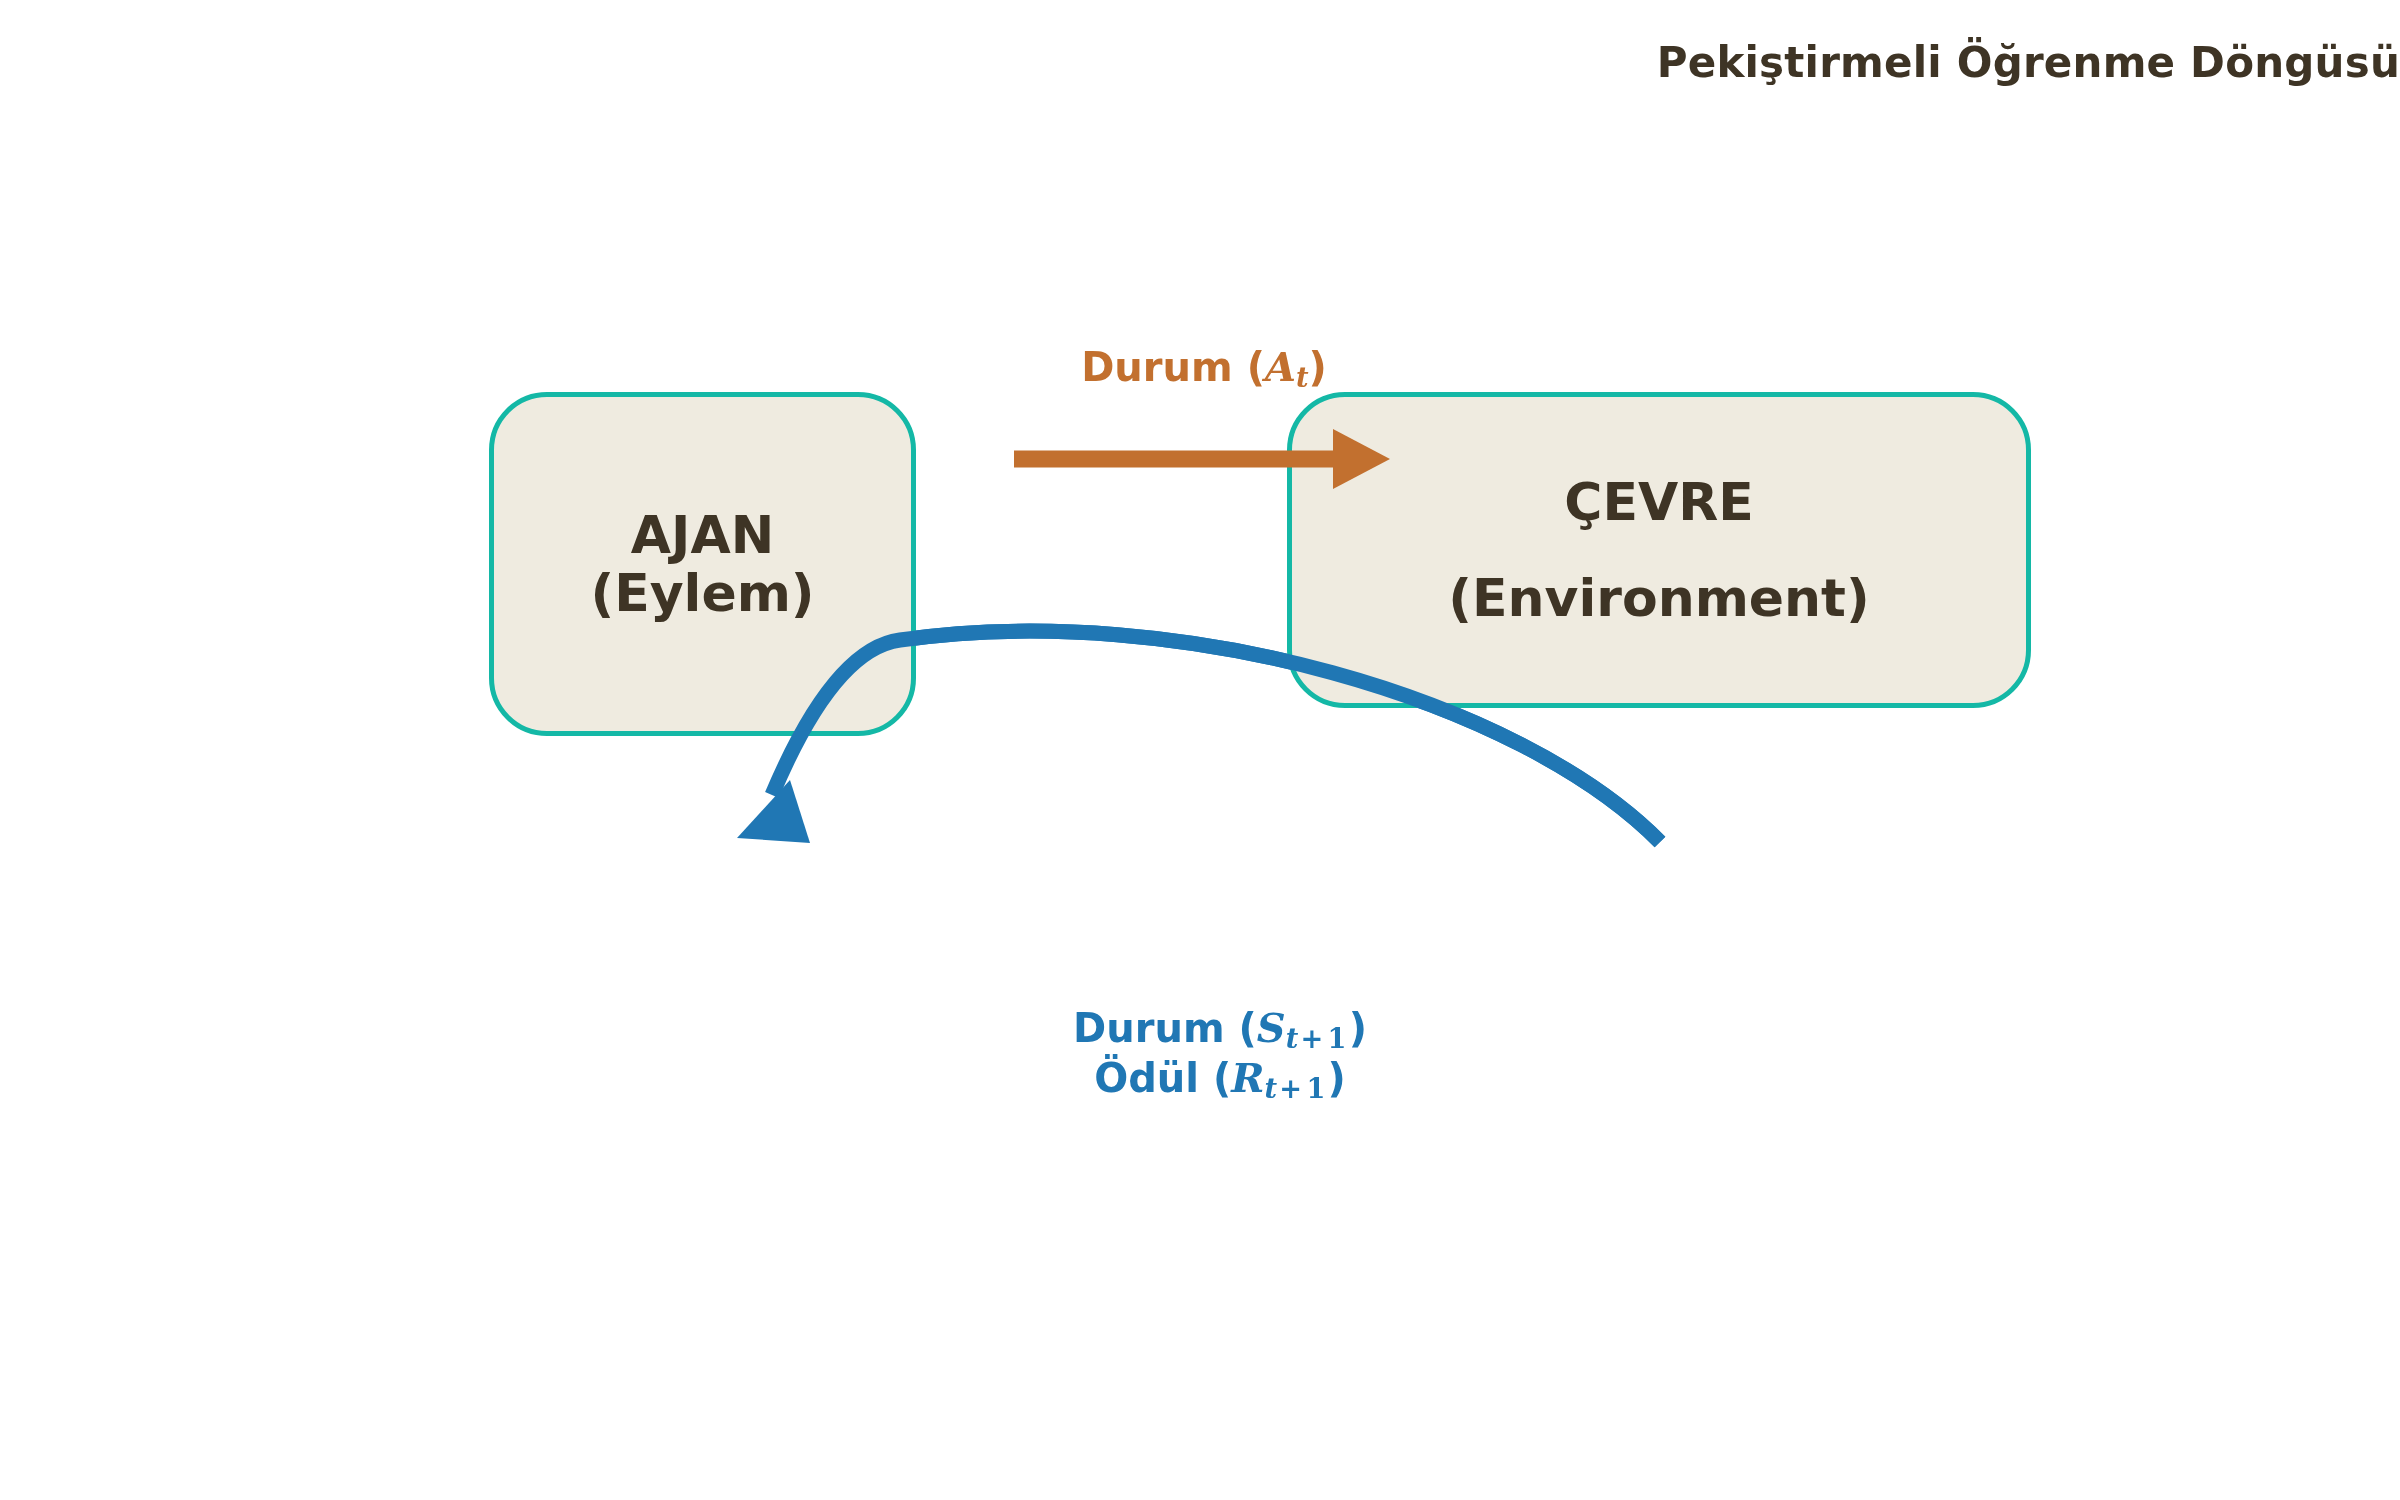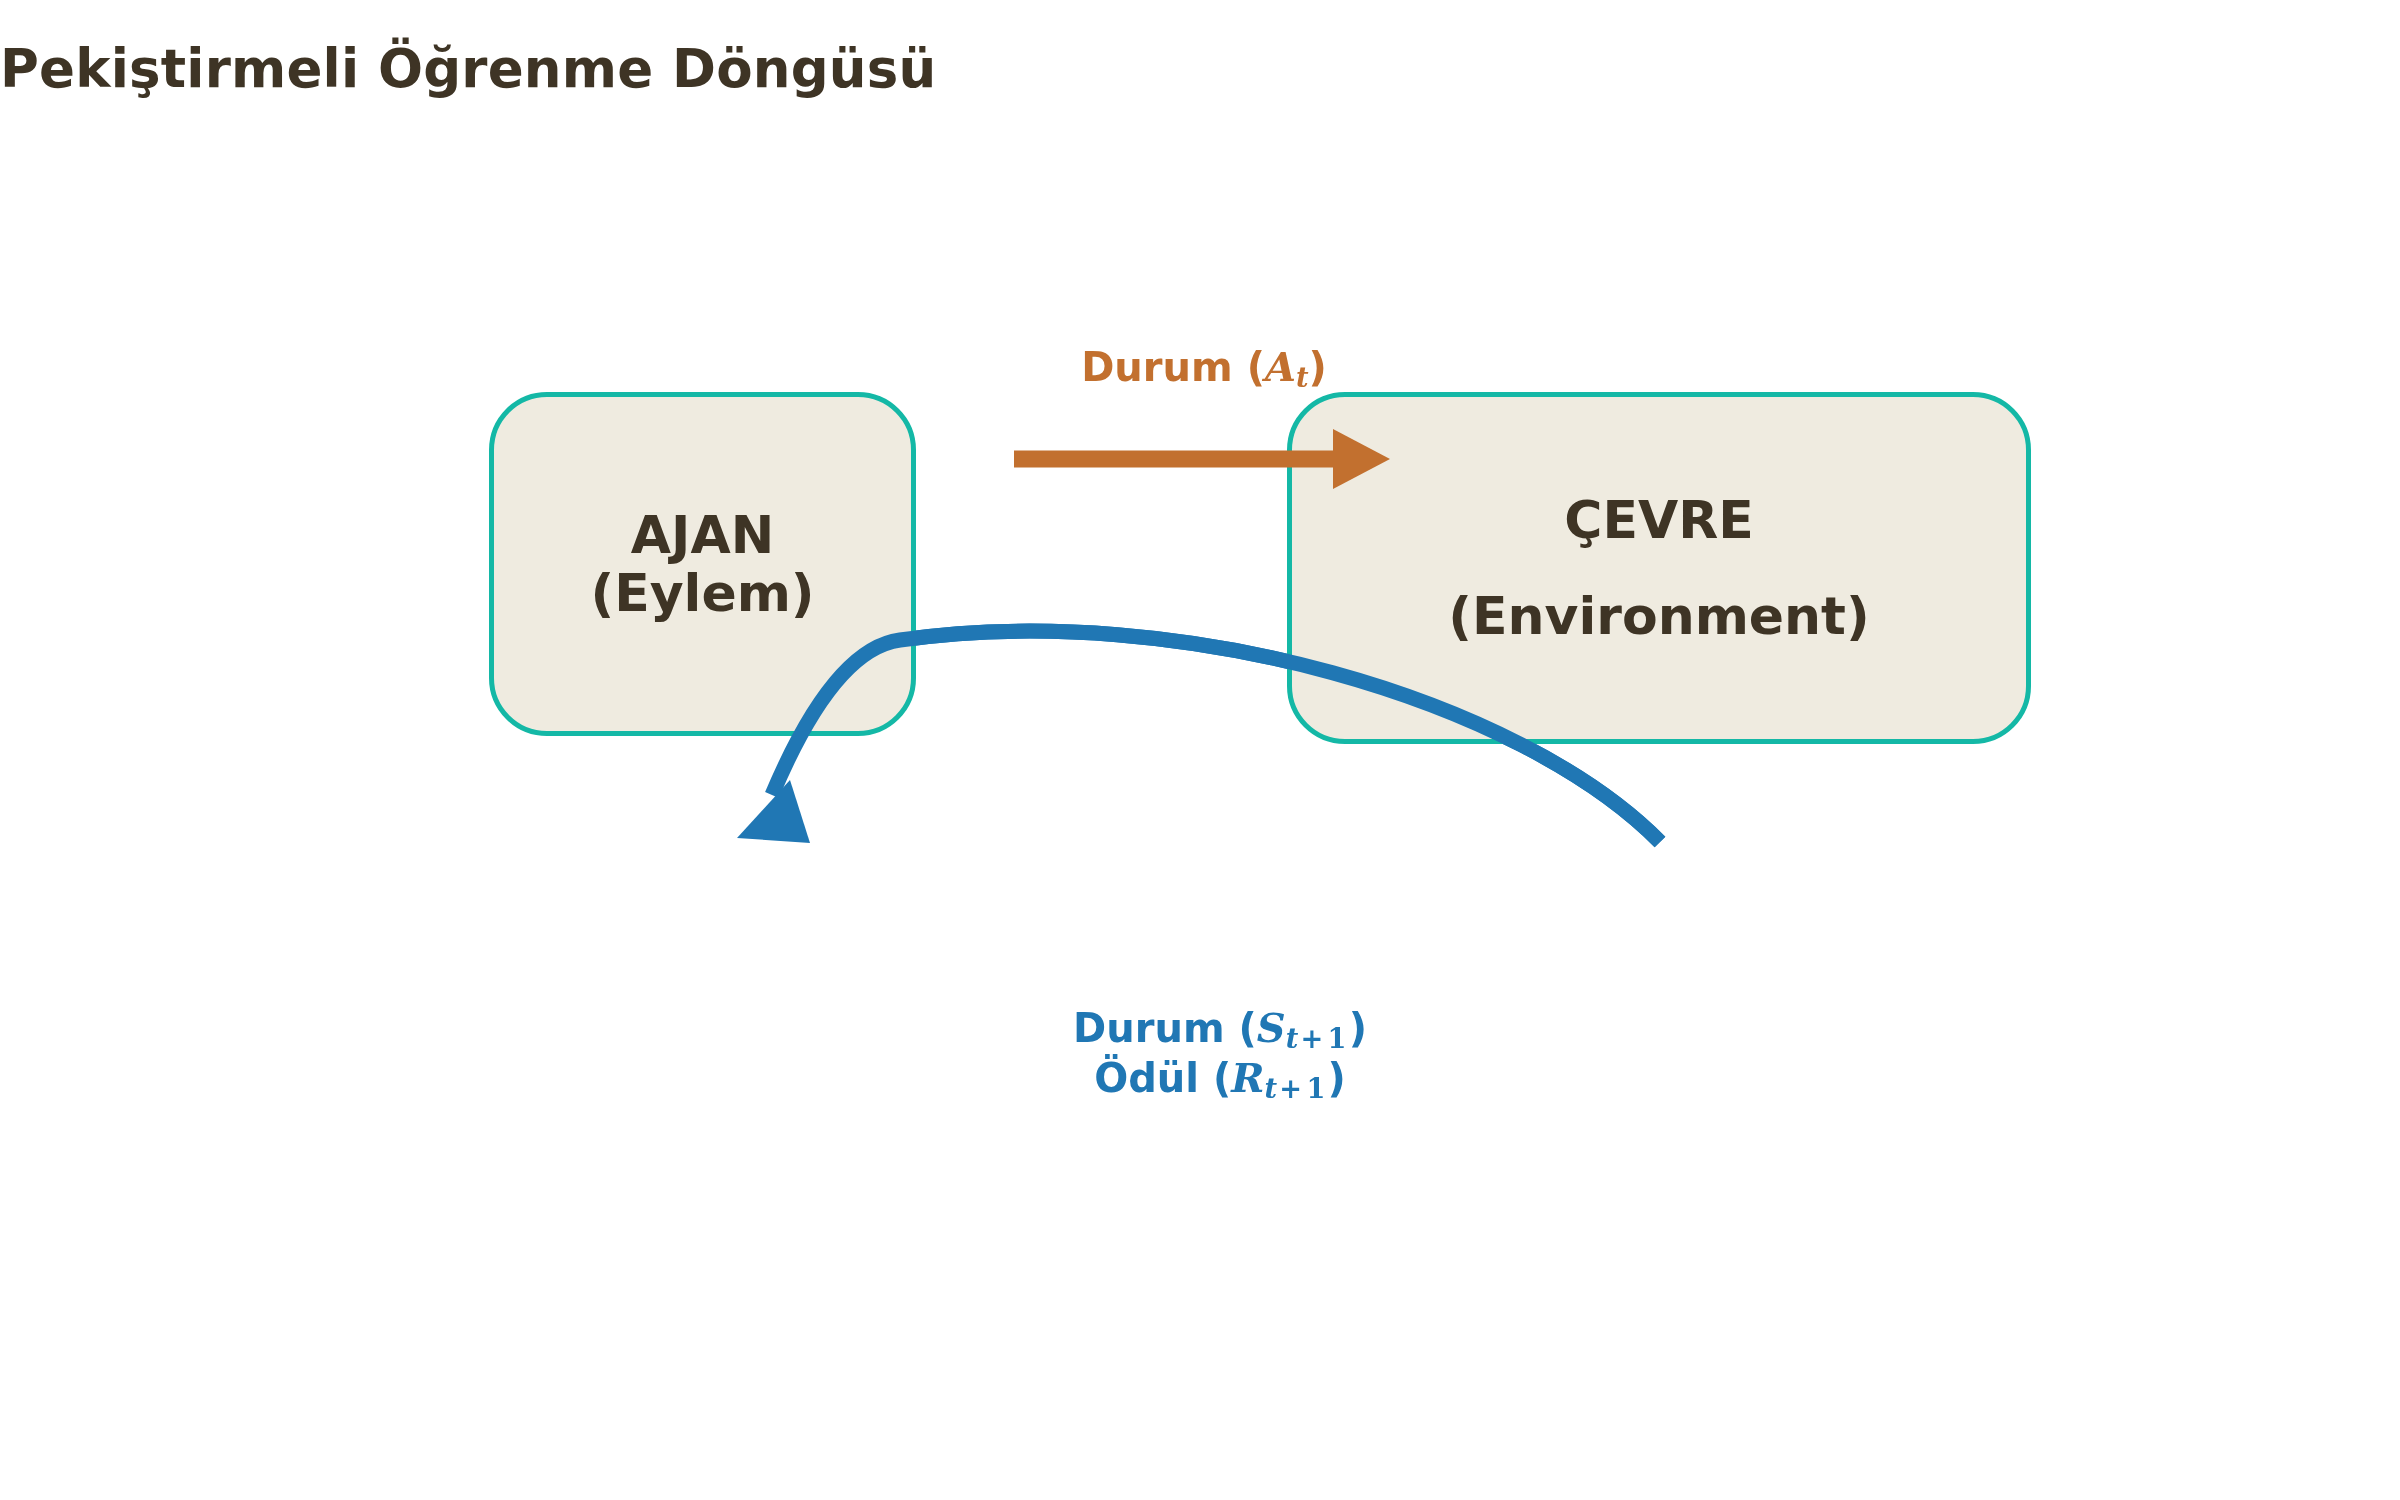--- a/index.html
+++ b/index.html
@@ -17,24 +17,24 @@
     background: #ffffff;
     overflow: hidden;
   }
 
   
   #diagram-title {
     position: absolute;
     left: 0;
     top: 38px;
     width: 2400px;
-    text-align: left;
+    text-align: right;
     font-family: "DejaVu Sans", sans-serif;
     font-weight: bold;
-    font-size: 53px;
+    font-size: 42px;
     letter-spacing: 0.2px;
     color: #3E3425;
     white-space: nowrap;
   }
 
   
   .node-box {
     position: absolute;
     box-sizing: border-box;
     background: #EFEBE0;
@@ -59,21 +59,21 @@
   #agent-box {
     left: 489px;
     top: 392px;
     width: 427px;
     height: 344px;
   }
   #environment-box {
     left: 1287px;
     top: 392px;
     width: 744px;
-    height: 352px;
+    height: 316px;
     gap: 38px;
   }
 
   
   #arrow-layer-under {
     position: absolute;
     left: 0; top: 0;
     width: 2400px; height: 1500px;
     z-index: 1;
     pointer-events: none;

